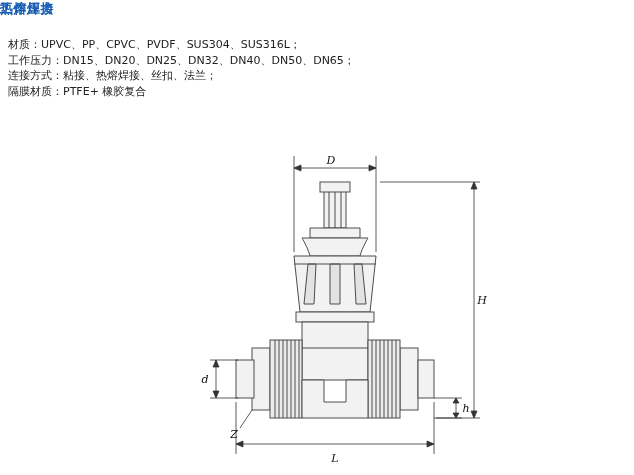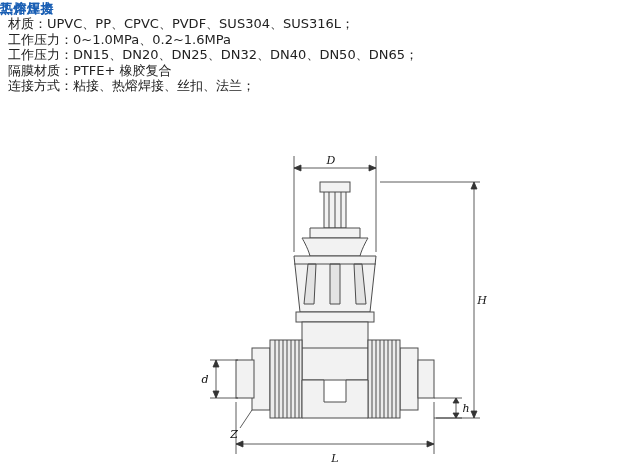--- a/index.html
+++ b/index.html
@@ -18,22 +18,22 @@
     position: absolute;
     color: #1a5fb4;
     font-size: 13px;
     font-weight: bold;
     letter-spacing: 0.5px;
   }
 
   .spec-list {
     position: absolute;
     left: 8px;
-    top: 16px;
-    font-size: 13px;
+    top: 37px;
+    font-size: 11px;
     color: #222222;
     line-height: 15.5px;
   }
   .spec-list div {
     white-space: nowrap;
   }
 
   #drawing {
     position: absolute;
     left: 190px;
@@ -50,24 +50,23 @@
     fill: #111111;
   }
 </style>
 </head>
 <body>
 
 <div class="section-title">热熔焊接</div>
 
 <div class="spec-list">
   <div>材质：UPVC、PP、CPVC、PVDF、SUS304、SUS316L；</div>
-  <div>工作压力：0~1.0MPa、0.2~1.6MPa</div>
   <div>工作压力：DN15、DN20、DN25、DN32、DN40、DN50、DN65；</div>
+  <div>连接方式：粘接、热熔焊接、丝扣、法兰；</div>
   <div>隔膜材质：PTFE+ 橡胶复合</div>
-  <div>连接方式：粘接、热熔焊接、丝扣、法兰；</div>
 </div>
 
 <div class="section-title">工作压力</div>
 
 <div id="drawing">
   <svg width="310" height="315" viewBox="0 0 310 315" xmlns="http://www.w3.org/2000/svg">
     <g stroke="#4d4d4d" fill="#f2f2f2" stroke-width="1">
 
       <rect x="134" y="38" width="22" height="38"></rect>
       <rect x="130" y="30" width="30" height="10"></rect>

